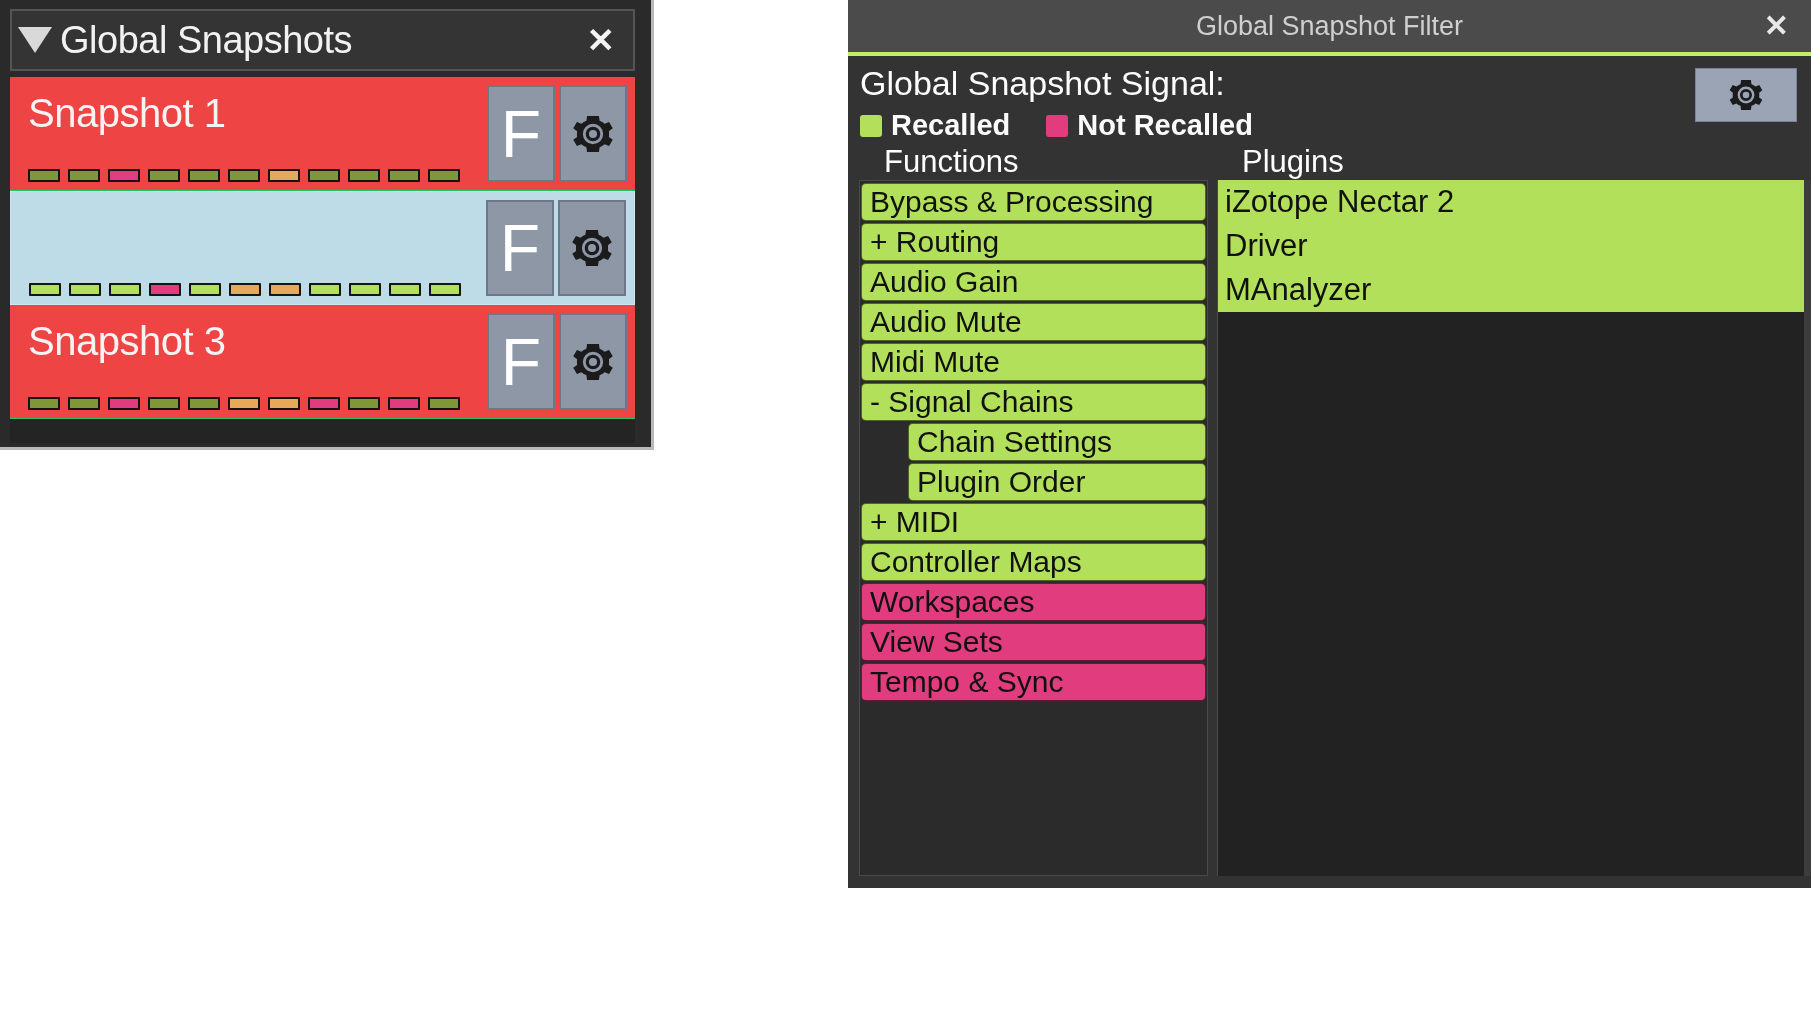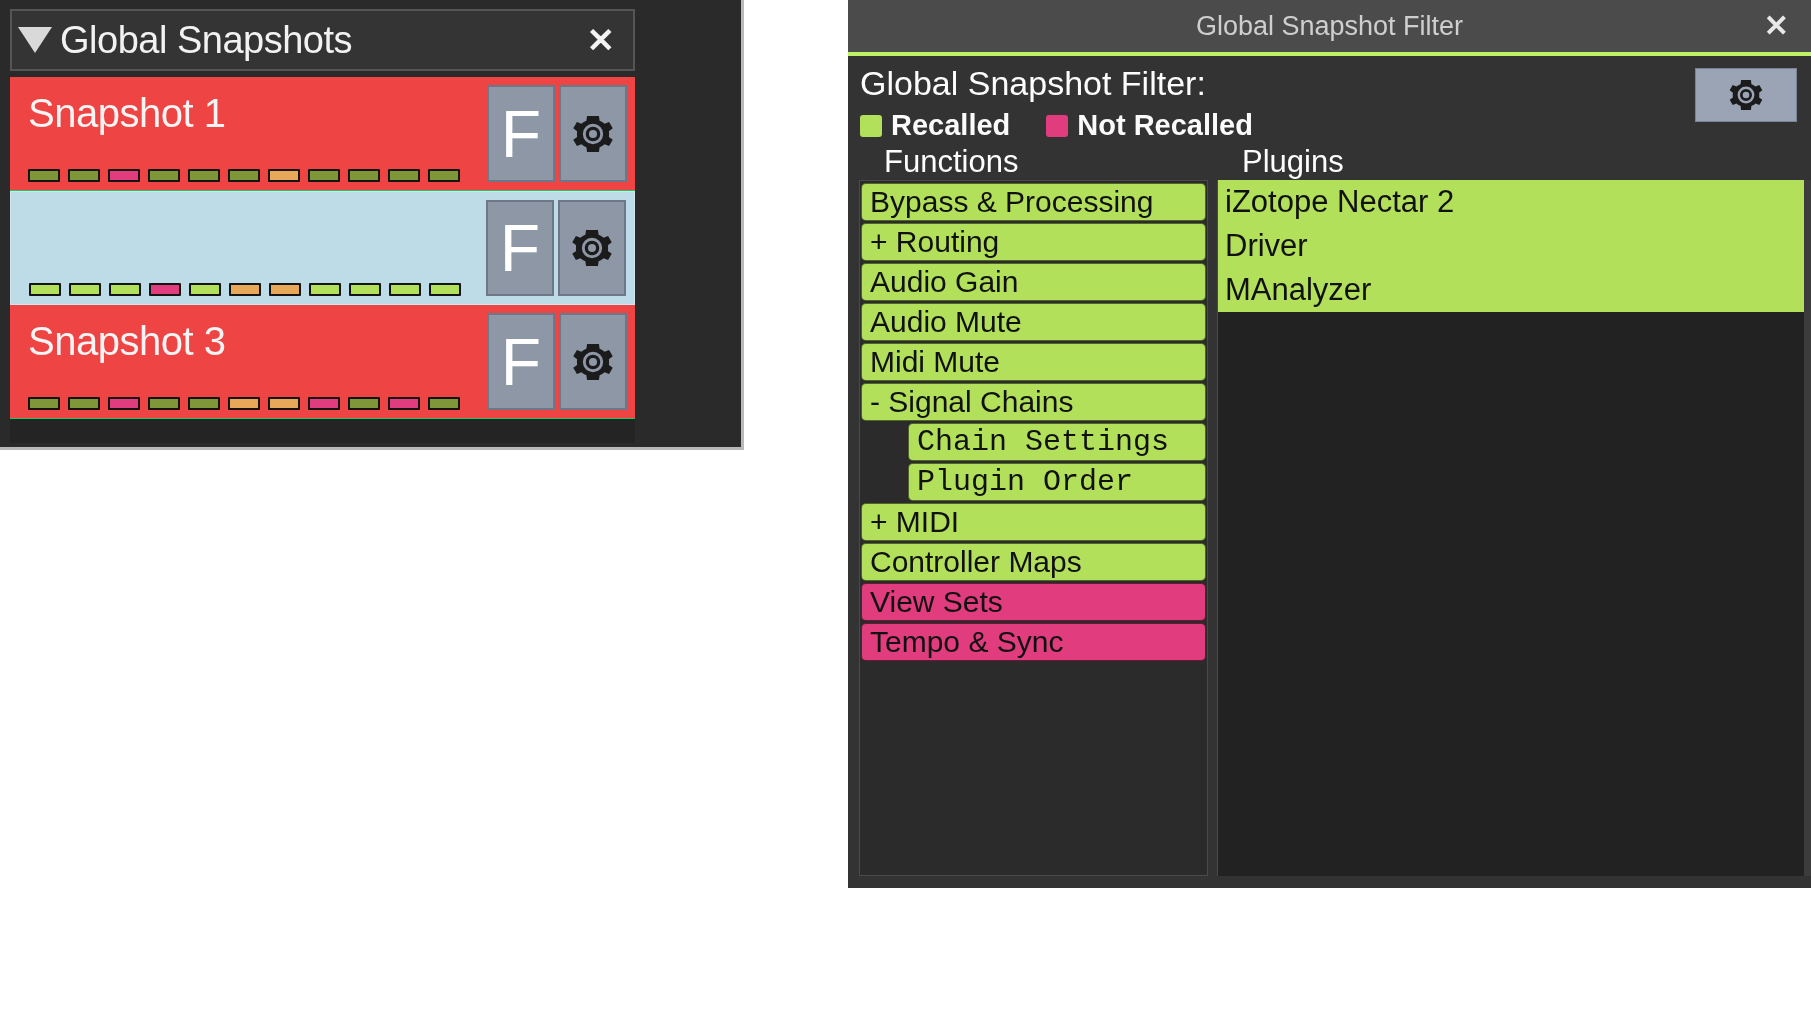--- a/index.html
+++ b/index.html
@@ -17,21 +17,21 @@
     width: 1811px;
     height: 1017px;
     background: #ffffff;
   }
 
   
   #snapshots-panel {
     position: absolute;
     left: 0px;
     top: 0px;
-    width: 744px;
+    width: 654px;
     height: 450px;
     background: #2a2a2a;
     box-sizing: border-box;
     border-right: 3px solid #b9b9b9;
     border-bottom: 3px solid #b9b9b9;
   }
 
   #snapshots-titlebar {
     position: absolute;
     left: 10px;
@@ -267,21 +267,21 @@
     padding-left: 8px;
     font-size: 30px;
     color: #111111;
     white-space: nowrap;
     overflow: hidden;
     cursor: pointer;
     border: 1px solid rgba(0,0,0,0.55);
   }
   .pill.recalled     { background: #b3e05a; }
   .pill.not-recalled { background: #e13c7d; }
-  .pill.indent       { margin-left: 48px; font-family: Liberation Mono, monospace; }
+  .pill.indent       { margin-left: 48px; }
 
   .plugin-list {
     background: #b3e05a;
     padding: 0;
     margin: 0;
   }
   .plugin-item {
     height: 44px;
     display: flex;
     align-items: center;
@@ -401,21 +401,21 @@
 
   <div id="filter-panel">
 
     <div id="filter-titlebar">
       <div id="filter-title">Global Snapshot Filter</div>
       <div id="filter-close">✕</div>
     </div>
 
     <div id="filter-body">
 
-      <div id="filter-heading">Global Snapshot Filter:</div>
+      <div id="filter-heading">Global Snapshot Signal:</div>
 
       <div id="filter-settings-btn">
         <svg class="gear-glyph" viewBox="0 0 24 24">
           <path fill="#1b1b1b" d="M12 8.2a3.8 3.8 0 1 0 0 7.6 3.8 3.8 0 0 0 0-7.6zm0 5.9a2.1 2.1 0 1 1 0-4.2 2.1 2.1 0 0 1 0 4.2z"></path>
           <path fill="#1b1b1b" d="M20.3 13.5c.05-.49.08-.99.08-1.5s-.03-1.01-.08-1.5l2-1.45-1.9-3.3-2.35.9a8.3 8.3 0 0 0-2.6-1.5L15.1 2.6h-6.2l-.35 2.55a8.3 8.3 0 0 0-2.6 1.5l-2.35-.9-1.9 3.3 2 1.45c-.05.49-.08.99-.08 1.5s.03 1.01.08 1.5l-2 1.45 1.9 3.3 2.35-.9a8.3 8.3 0 0 0 2.6 1.5l.35 2.55h6.2l.35-2.55a8.3 8.3 0 0 0 2.6-1.5l2.35.9 1.9-3.3-2-1.45zM12 17.3A5.3 5.3 0 1 1 12 6.7a5.3 5.3 0 0 1 0 10.6z"></path>
         </svg>
       </div>
 
       <div id="legend">
           <div class="legend-item">
@@ -457,20 +457,23 @@
           <div class="pill recalled indent">
             <span>Plugin Order</span>
           </div>
           <div class="pill recalled">
             <span>+  MIDI</span>
           </div>
           <div class="pill recalled">
             <span>Controller Maps</span>
           </div>
           <div class="pill not-recalled">
+            <span>Workspaces</span>
+          </div>
+          <div class="pill not-recalled">
             <span>View Sets</span>
           </div>
           <div class="pill not-recalled">
             <span>Tempo &amp; Sync</span>
           </div>
         </div>
       <div id="plugins-col">
           <div class="plugin-list">
             <div class="plugin-item">
               <span>iZotope Nectar 2</span>

